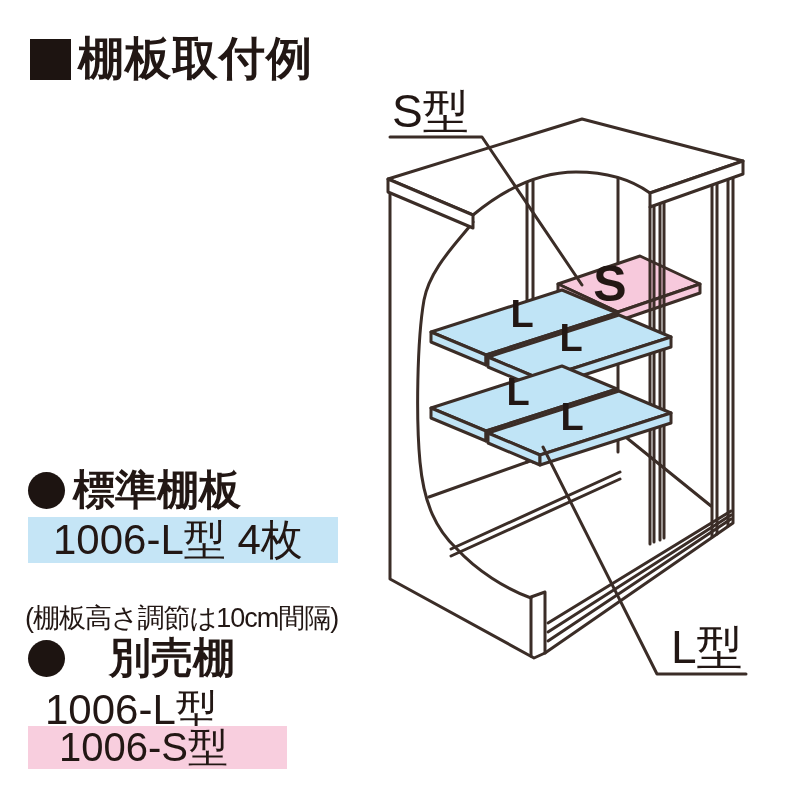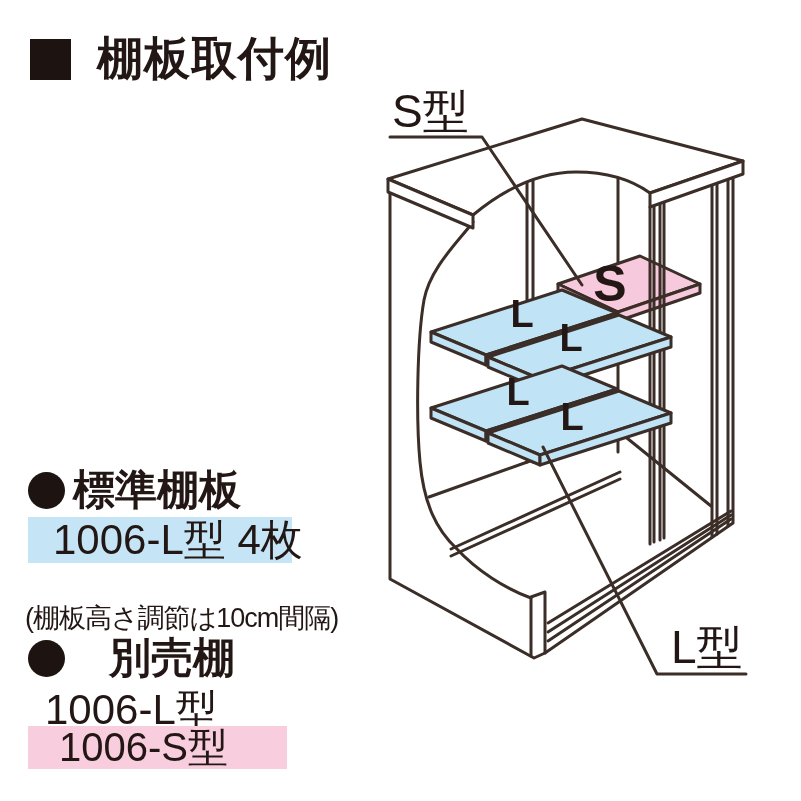--- a/index.html
+++ b/index.html
@@ -3,30 +3,30 @@
 <meta charset="utf-8">
 <style>
   html,body{margin:0;padding:0;background:#ffffff;}
   .canvas{
     position:relative;width:801px;height:801px;background:#ffffff;overflow:hidden;
     font-family:"Liberation Sans","DejaVu Sans",sans-serif;color:#221714;
   }
   
   .title-row{position:absolute;left:30px;top:28px;display:flex;align-items:center;gap:7px;}
   .title-square{width:41px;height:41px;background:#1d1411;flex:0 0 auto;}
-  .title-text{font-size:46px;font-weight:700;letter-spacing:1px;white-space:nowrap;margin-left:19px;}
+  .title-text{font-size:46px;font-weight:700;letter-spacing:1px;white-space:nowrap;}
   
   .heading-row{position:absolute;display:flex;align-items:center;gap:8px;text-align:center;}
   .heading-row.std{left:28px;top:462px;}
   .heading-row.sep{left:28px;top:630px;gap:44px;}
   .bullet{width:37px;height:37px;border-radius:50%;background:#1d1411;flex:0 0 auto;}
   .heading-text{font-size:42px;font-weight:700;letter-spacing:0px;white-space:nowrap;}
   
   .hl-box{position:absolute;display:flex;align-items:center;white-space:nowrap;}
-  .hl-blue{left:28px;top:517px;width:264px;height:46px;background:#c5e5f6;}
+  .hl-blue{left:28px;top:517px;width:310px;height:46px;background:#c5e5f6;}
   .hl-blue .hl-text{padding-left:25px;font-size:42px;}
   .note-text{position:absolute;left:25px;top:600px;font-size:27px;letter-spacing:-1px;white-space:nowrap;}
   .item-plain{position:absolute;left:45px;top:682px;font-size:42px;white-space:nowrap;}
   .hl-pink{left:28px;top:726px;width:259px;height:43px;background:#f8cede;}
   .hl-pink .hl-text{padding-left:31px;font-size:40px;}
   
   .diagram{position:absolute;left:0;top:0;width:801px;height:801px;}
   .diagram text{font-family:"Liberation Sans","DejaVu Sans",sans-serif;}
   .lbl{font-size:46px;fill:#221714;}
   .shelf-letter{font-size:38px;font-weight:700;fill:#221714;}

